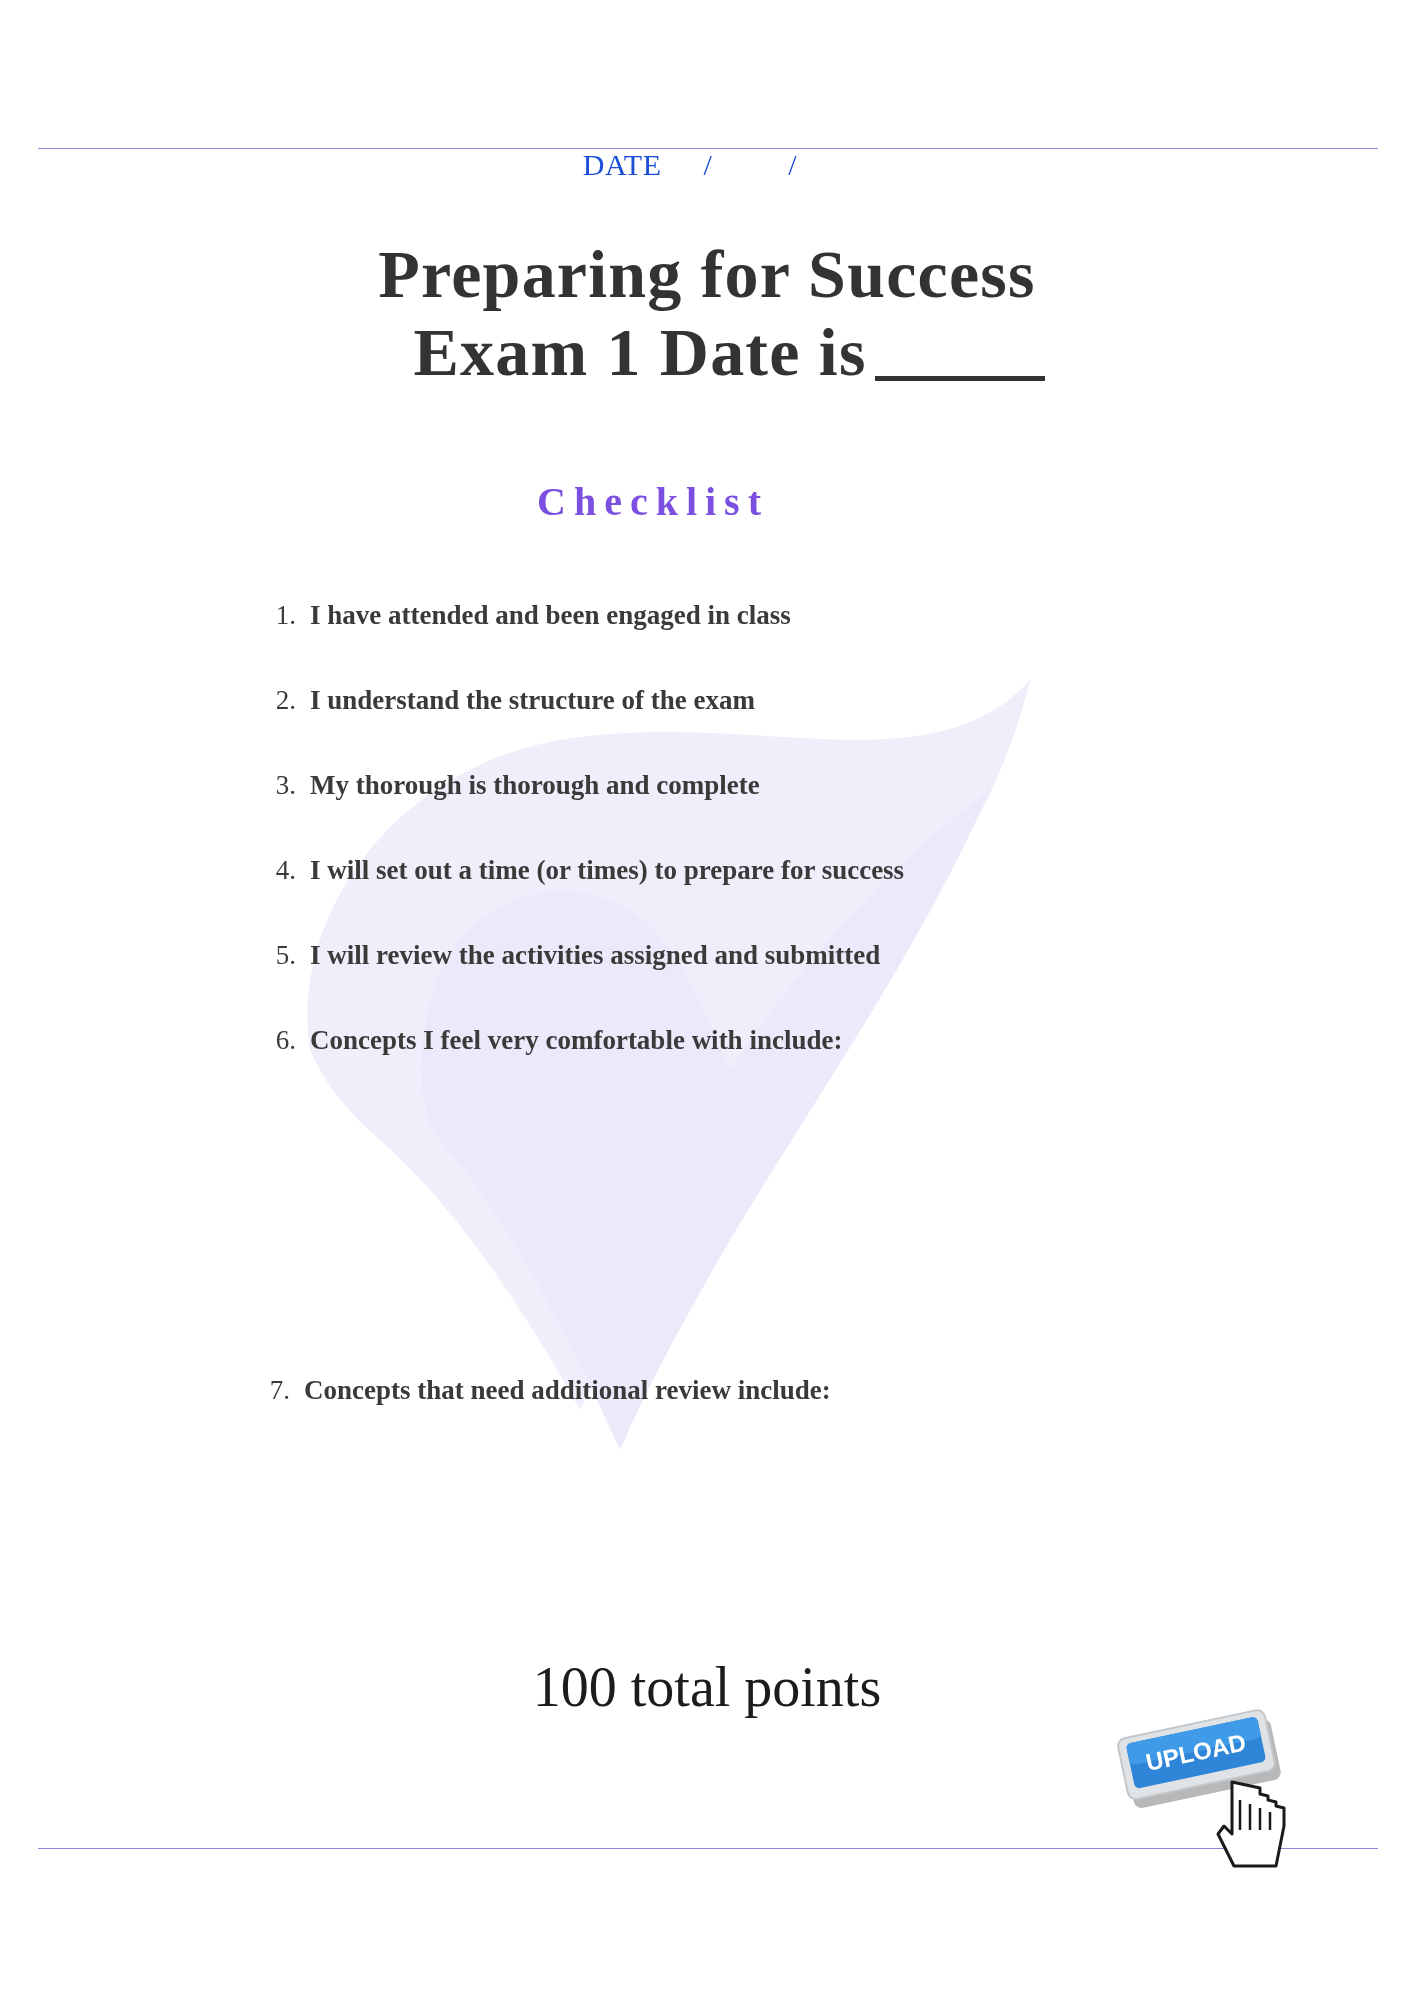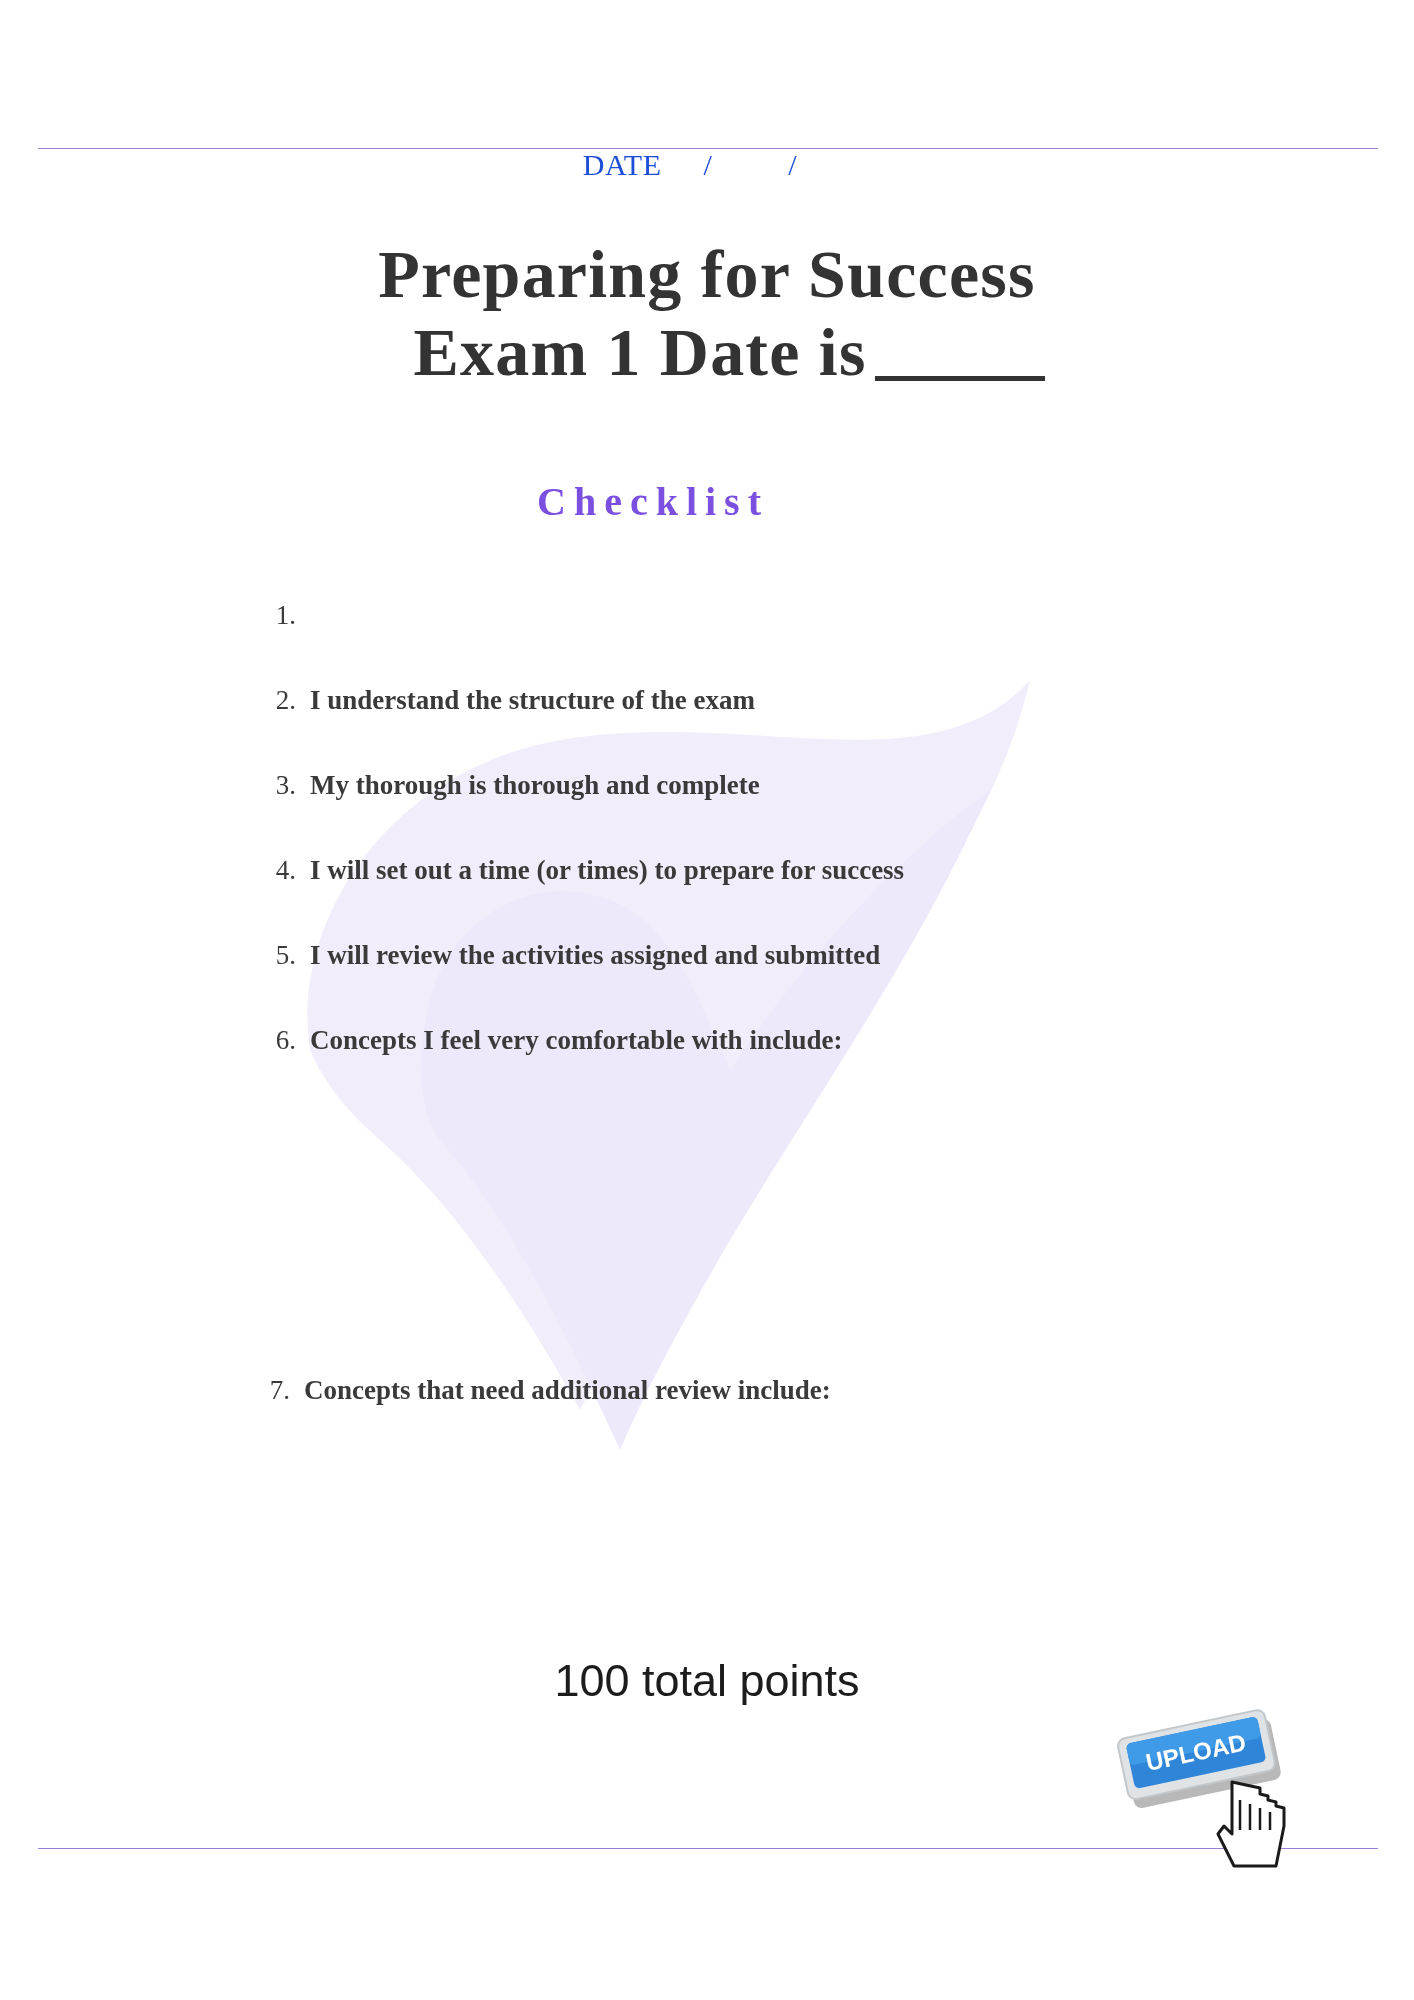--- a/index.html
+++ b/index.html
@@ -147,23 +147,23 @@
     padding-right: 14px;
   }
   .item-7 .txt { font-weight: bold; }
 
   .points {
     position: absolute;
     top: 1655px;
     left: 0;
     width: 1414px;
     text-align: center;
-    font-size: 45px;
+    font-size: 56px;
     color: #1c1c1c;
-    font-family: Liberation Sans, sans-serif;
+    font-family: Liberation Serif, serif;
   }
 
   
   .upload-widget {
     position: absolute;
     left: 1110px;
     top: 1690px;
     width: 210px;
     height: 200px;
     z-index: 3;
@@ -194,20 +194,21 @@
       <span class="line2">
         <span>Exam 1 Date is</span><span class="blank"></span>
       </span>
     </div>
 
     <div class="checklist-heading">Checklist</div>
 
     <div class="items">
       <div class="item">
         <span class="num">1.</span>
+        <span class="txt">I have attended and been engaged in class</span>
       </div>
       <div class="item">
         <span class="num">2.</span>
         <span class="txt">I understand the structure of the exam</span>
       </div>
       <div class="item">
         <span class="num">3.</span>
         <span class="txt">My thorough is thorough and complete</span>
       </div>
       <div class="item">

